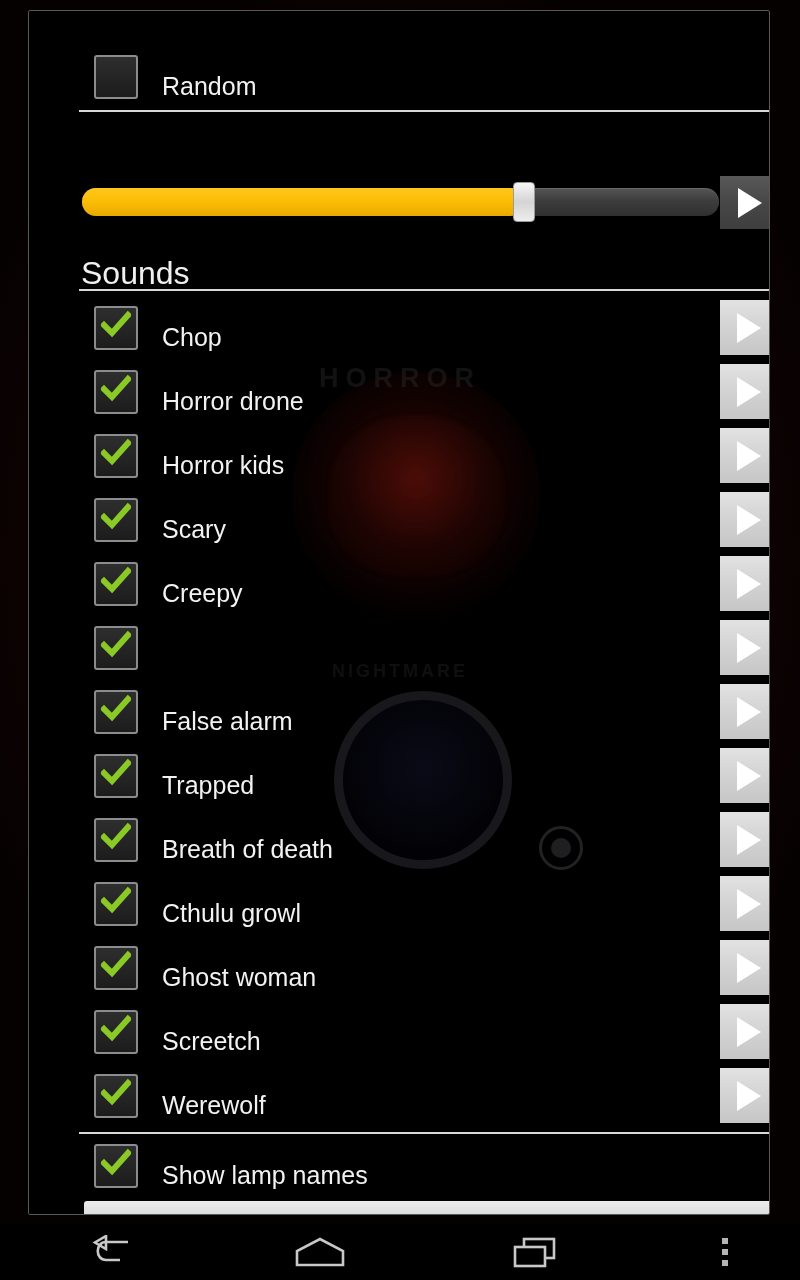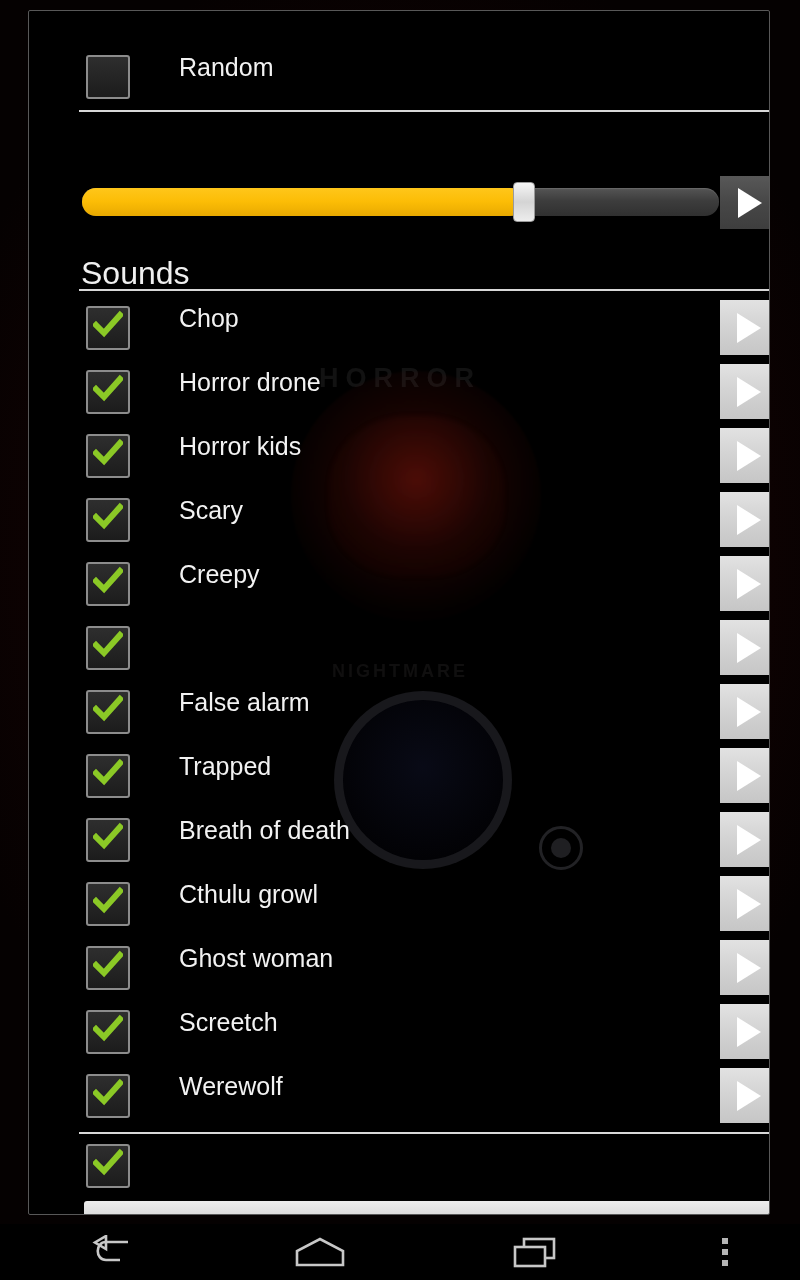--- a/index.html
+++ b/index.html
@@ -135,25 +135,24 @@
     position: relative;
     z-index: 2;
     width: 100%;
     height: 100%;
   }
 
   
   .pref-row {
     position: absolute;
     display: flex;
-    align-items: flex-start;
-    left: 4px;
+    align-items: flex-end;
+    left: 12px;
     width: 742px;
     box-sizing: border-box;
-    gap: 25px;
   }
 
   
   .checkbox {
     position: relative;
     width: 44px;
     height: 44px;
     flex: 0 0 44px;
     border: 2px solid #8c8c8c;
     border-radius: 3px;
@@ -493,20 +492,21 @@
         </div>
 
       <div class="divider" style="top:1121px;"></div>
 
       <div class="pref-row" style="top:1133px; height:44px; padding-left:53px;">
         <div class="checkbox">
           <svg class="tick" viewBox="0 0 30 30">
             <path d="M3 15 L11 23 L27 5" stroke="#8bc926" stroke-width="6" fill="none" stroke-linecap="square"></path>
           </svg>
         </div>
+        <div class="row-label">Show lamp names</div>
       </div>
 
       <div class="bottom-bar"></div>
 
     </div>
   </div>
 
   <div class="navbar">
 
     <div class="nav-btn nav-back">

